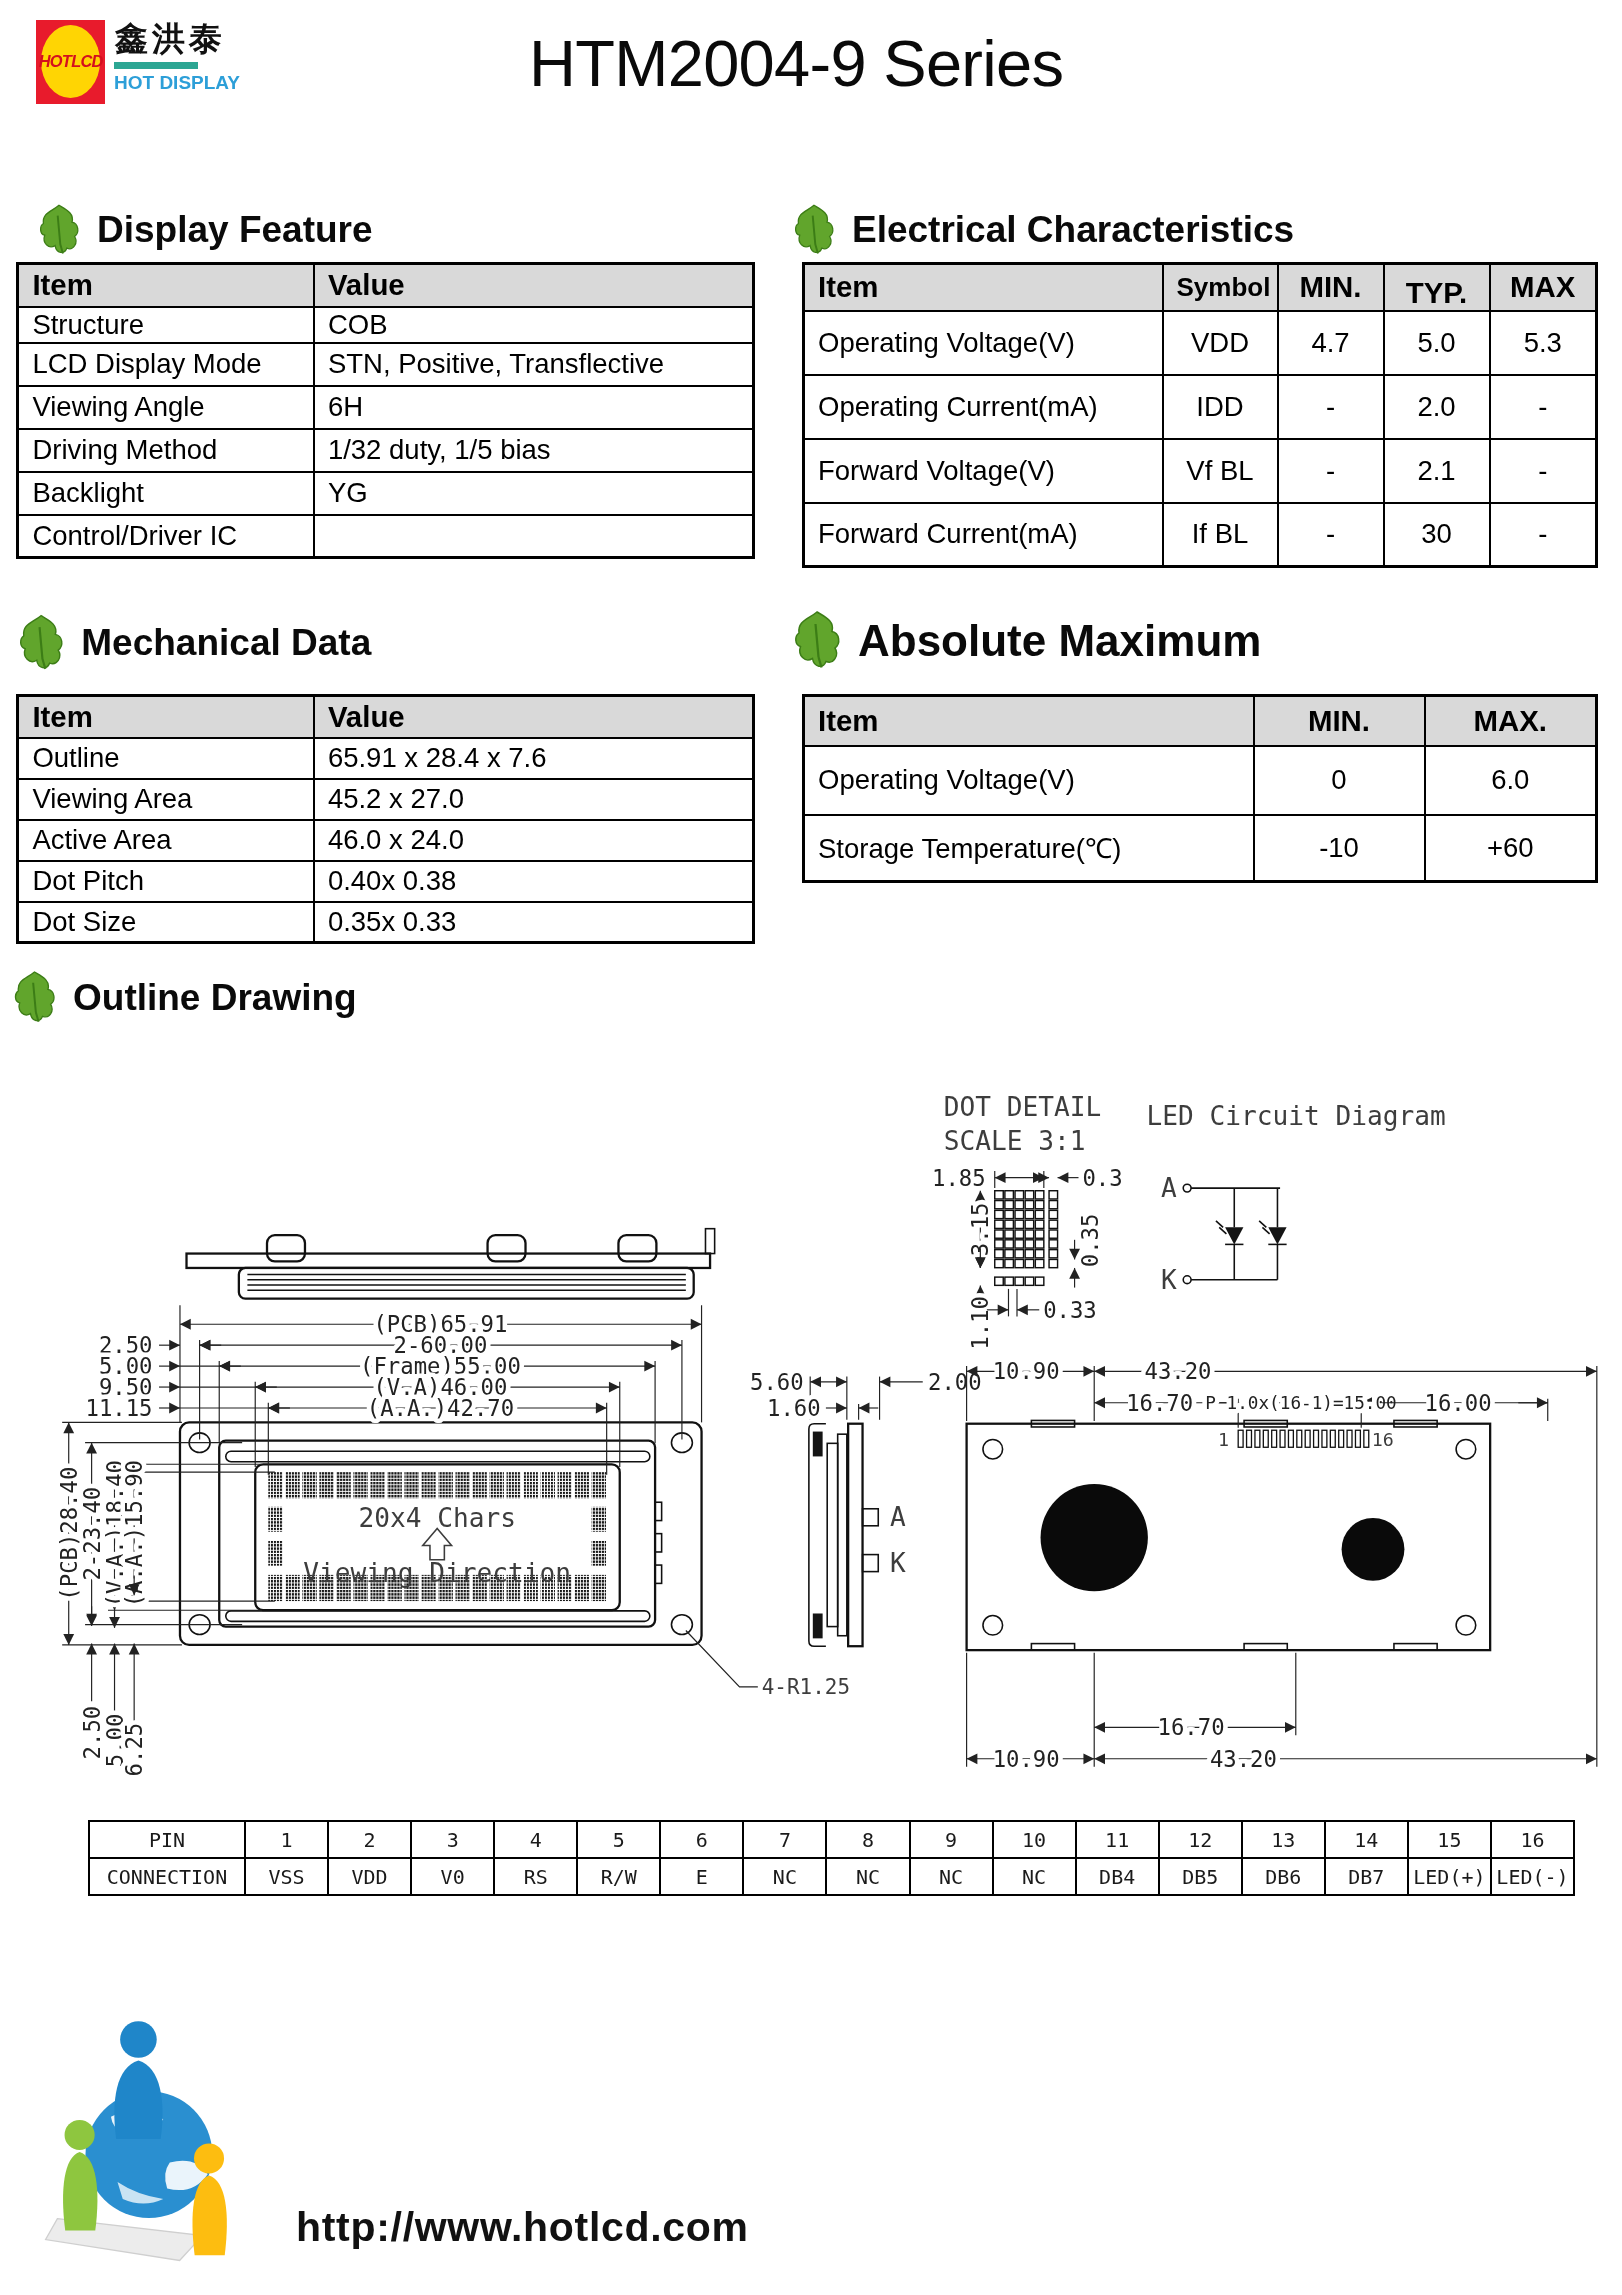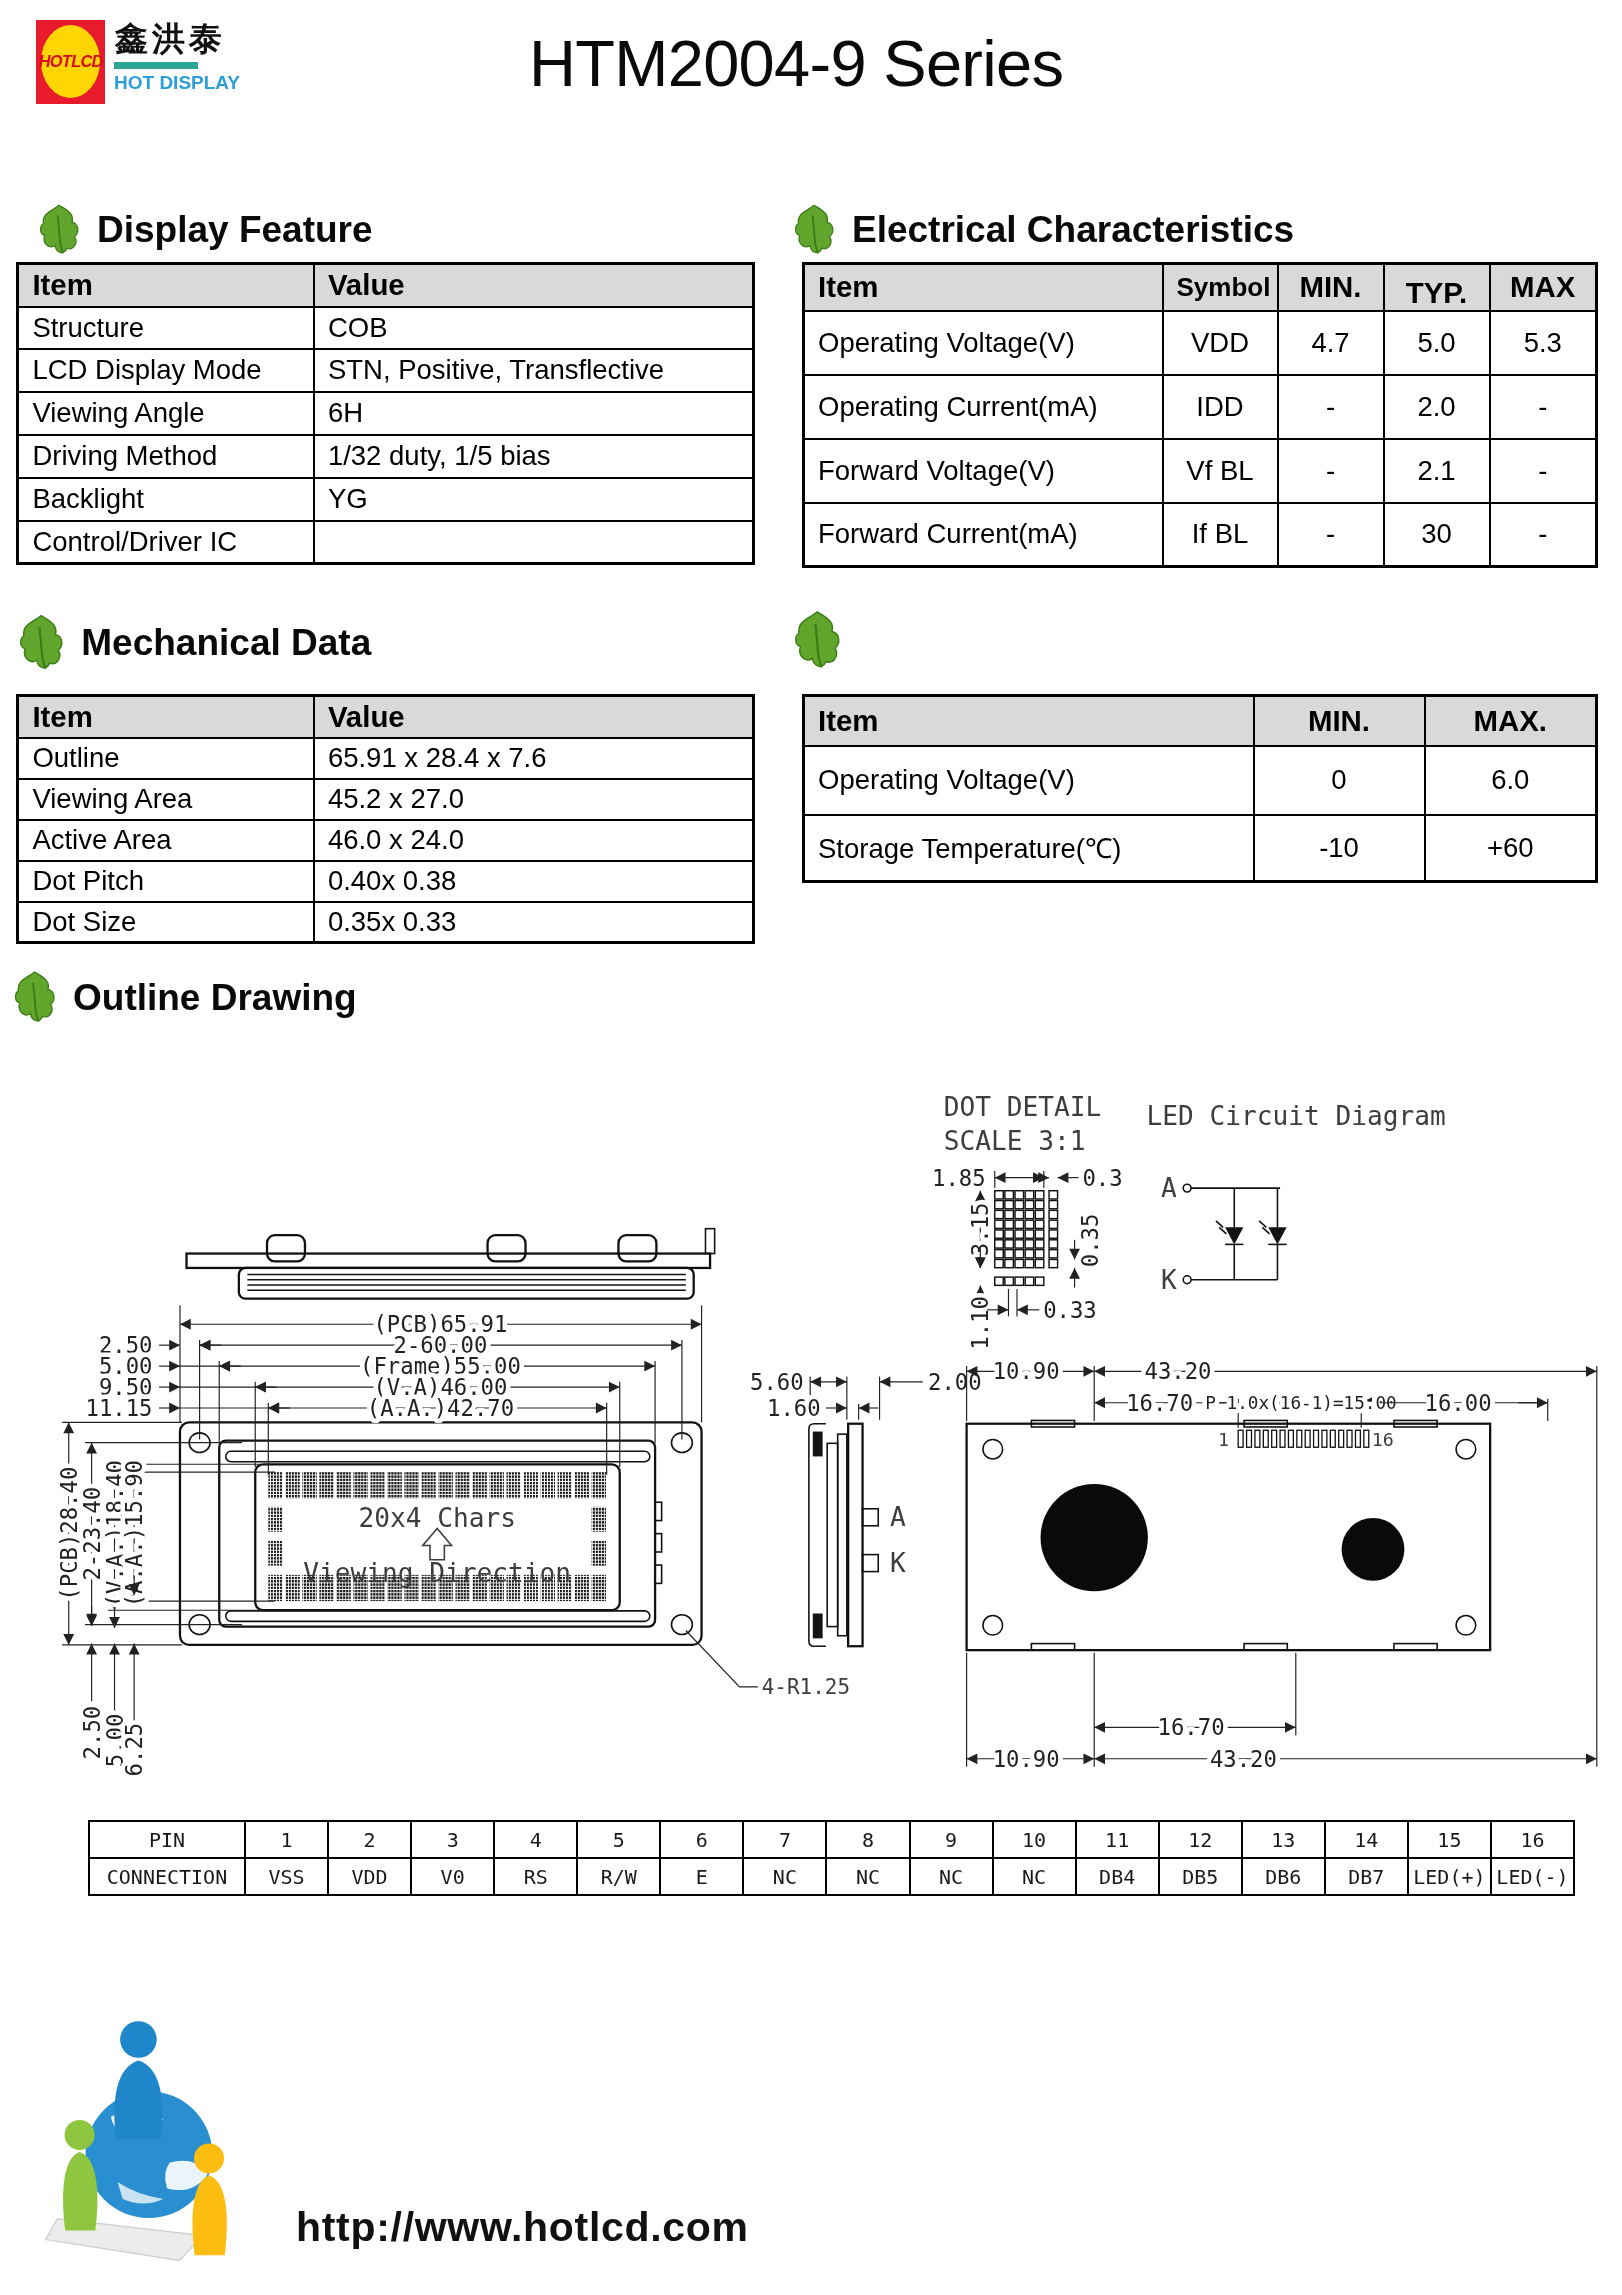--- a/index.html
+++ b/index.html
@@ -88,20 +88,21 @@
       <path d="M30 18 L34 62 M34 62 L38 76" stroke="#3c7d16" stroke-width="3" fill="none"></path>
     </svg>
     <span class="txt" style="font-size:37px;">Mechanical Data</span>
   </div>
 
   <div class="section-head" style="left:793px;top:609px;">
     <svg class="leaf" width="48" height="63" viewBox="0 0 64 80">
       <path d="M32 2 C20 12 6 14 8 30 C2 34 2 46 10 48 C6 60 16 70 26 64 C28 76 40 78 44 68 C54 72 62 60 56 50 C64 44 62 30 52 28 C56 14 42 8 32 2 Z" fill="#61a52c" stroke="#3c7d16" stroke-width="2"></path>
       <path d="M30 18 L34 62 M34 62 L38 76" stroke="#3c7d16" stroke-width="3" fill="none"></path>
     </svg>
+    <span class="txt" style="font-size:44px;">Absolute Maximum</span>
   </div>
 
   <div class="section-head" style="left:13px;top:970px;">
     <svg class="leaf" width="43" height="55" viewBox="0 0 64 80">
       <path d="M32 2 C20 12 6 14 8 30 C2 34 2 46 10 48 C6 60 16 70 26 64 C28 76 40 78 44 68 C54 72 62 60 56 50 C64 44 62 30 52 28 C56 14 42 8 32 2 Z" fill="#61a52c" stroke="#3c7d16" stroke-width="2"></path>
       <path d="M30 18 L34 62 M34 62 L38 76" stroke="#3c7d16" stroke-width="3" fill="none"></path>
     </svg>
     <span class="txt" style="font-size:37px;">Outline Drawing</span>
   </div>
 
@@ -110,21 +111,21 @@
         <col style="width:296px">
         <col>
       </colgroup>
     <thead>
       <tr style="height:43px;">
         <th>Item</th>
         <th>Value</th>
       </tr>
     </thead>
     <tbody>
-      <tr style="height:42px;">
+      <tr style="height:36px;">
           <td>Structure</td>
           <td>COB</td>
         </tr>
       <tr style="height:43px;">
           <td>LCD Display Mode</td>
           <td>STN, Positive, Transflective</td>
         </tr>
       <tr style="height:43px;">
           <td>Viewing Angle</td>
           <td>6H</td>

